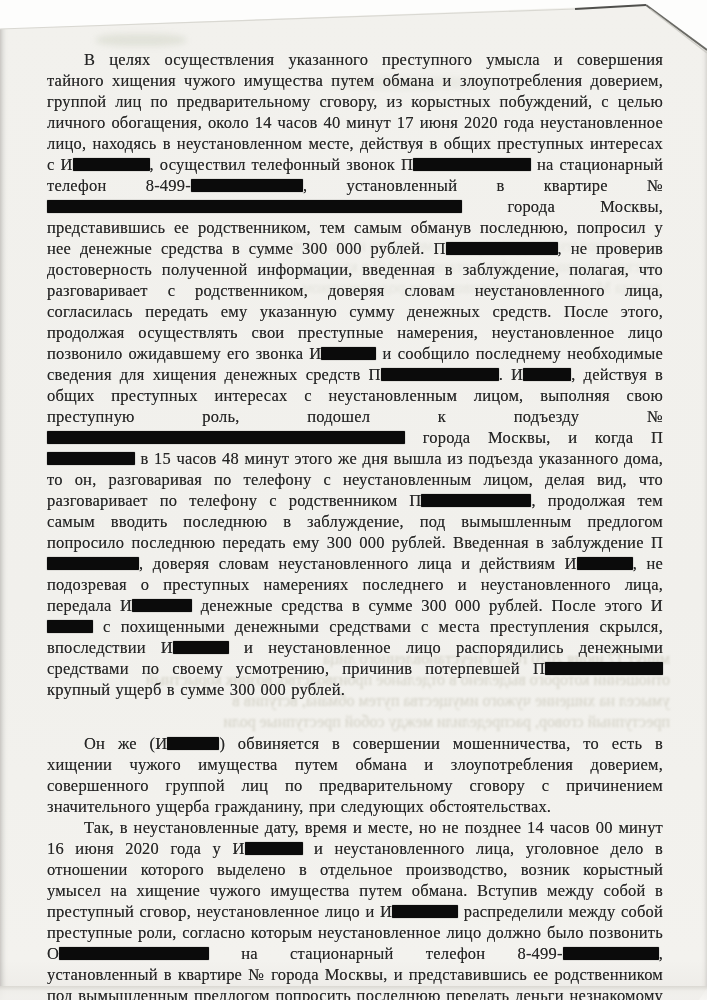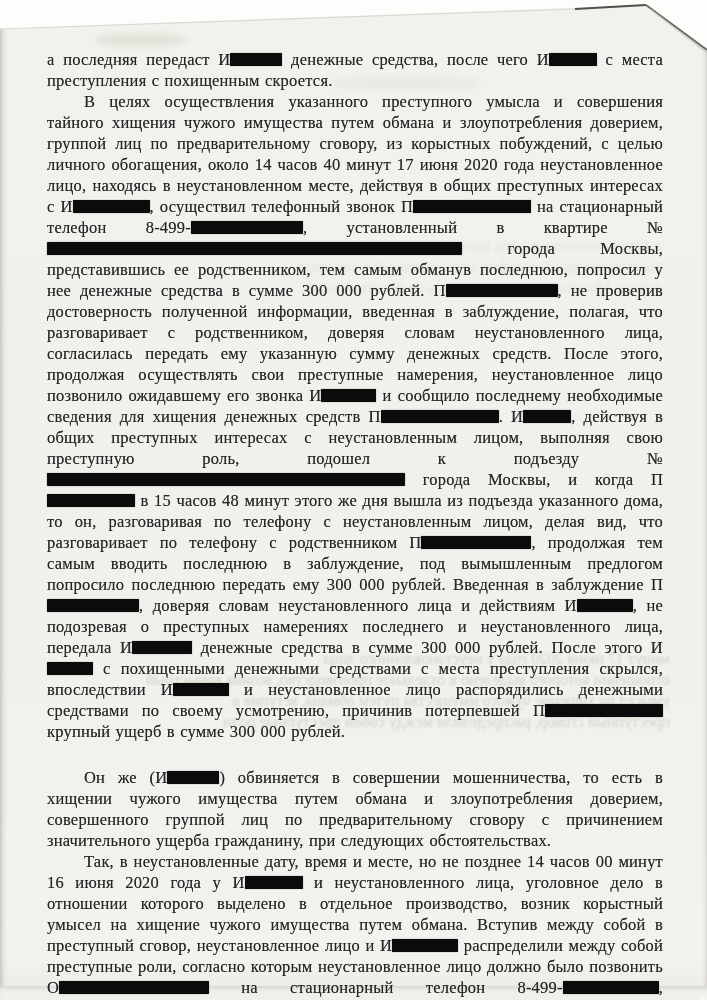--- a/index.html
+++ b/index.html
@@ -47,21 +47,21 @@
     color: #262626;
     font-size: 16.5px;
     line-height: 21px;
     letter-spacing: .2px;
     word-spacing: 1px;
     text-align: justify;
     text-shadow: 0 0 .5px rgba(30,30,30,.55);
   }
   .doc p { margin: 0; }
   .doc p.indent { text-indent: 37px; }
-  .doc p.gap { margin-top: 25px; }
+  .doc p.gap { margin-top: 33px; }
   .redact {
     display: inline-block;
     height: 13px;
     background: var(--redact, #0b0b0b);
     vertical-align: -1px;
     border-radius: 1px;
     box-shadow: 0 0 1px rgba(0,0,0,.8);
   }
   .smudge {
     position: absolute;
@@ -98,19 +98,18 @@
     <path d="M646,5 L707,50" stroke="#6a6a65" stroke-width="2" fill="none"></path>
     <path d="M650,9 L707,53" stroke="#c9c8c2" stroke-width="1.5" fill="none" opacity=".8"></path>
   </svg>
   <div style="position:absolute; left:640px; top:0; width:67px; height:52px;
               background:#fdfdfc; clip-path:polygon(8px 0, 67px 0, 67px 46px);"></div>
 
   <div style="position:absolute; left:0; top:986px; width:707px; height:14px;
               background:linear-gradient(180deg, #d8d6d0 0%, #efeeea 35%, #f6f5f2 100%); opacity:.9;"></div>
 
   <div class="doc" style="color: rgb(38, 38, 38);">
-      <p class="">а последняя передаст И<span class="redact" style="width: 52px;"></span> денежные средства, после чего И<span class="redact" style="width: 48px;"></span> с места преступления с похищенным скроется.</p>
       <p class="indent">В целях осуществления указанного преступного умысла и совершения тайного хищения чужого имущества путем обмана и злоупотребления доверием, группой лиц по предварительному сговору, из корыстных побуждений, с целью личного обогащения, около 14 часов 40 минут 17 июня 2020 года неустановленное лицо, находясь в неустановленном месте, действуя в общих преступных интересах с И<span class="redact" style="width: 77px;"></span>, осуществил телефонный звонок П<span class="redact" style="width: 118px;"></span> на стационарный телефон 8-499-<span class="redact" style="width: 112px;"></span>, установленный в квартире № <span class="redact" style="width: 415px;"></span> города Москвы, представившись ее родственником, тем самым обманув последнюю, попросил у нее денежные средства в сумме 300 000 рублей. П<span class="redact" style="width: 112px;"></span>, не проверив достоверность полученной информации, введенная в заблуждение, полагая, что разговаривает с родственником, доверяя словам неустановленного лица, согласилась передать ему указанную сумму денежных средств. После этого, продолжая осуществлять свои преступные намерения, неустановленное лицо позвонило ожидавшему его звонка И<span class="redact" style="width: 55px;"></span> и сообщило последнему необходимые сведения для хищения денежных средств П<span class="redact" style="width: 118px;"></span>. И<span class="redact" style="width: 48px;"></span>, действуя в общих преступных интересах с неустановленным лицом, выполняя свою преступную роль, подошел к подъезду № <span class="redact" style="width: 358px;"></span> города Москвы, и когда П<span class="redact" style="width: 88px;"></span> в 15 часов 48 минут этого же дня вышла из подъезда указанного дома, то он, разговаривая по телефону с неустановленным лицом, делая вид, что разговаривает по телефону с родственником П<span class="redact" style="width: 110px;"></span>, продолжая тем самым вводить последнюю в заблуждение, под вымышленным предлогом попросило последнюю передать ему 300 000 рублей. Введенная в заблуждение П<span class="redact" style="width: 92px;"></span>, доверяя словам неустановленного лица и действиям И<span class="redact" style="width: 56px;"></span>, не подозревая о преступных намерениях последнего и неустановленного лица, передала И<span class="redact" style="width: 60px;"></span> денежные средства в сумме 300 000 рублей. После этого И<span class="redact" style="width: 46px;"></span> с похищенными денежными средствами с места преступления скрылся, впоследствии И<span class="redact" style="width: 56px;"></span> и неустановленное лицо распорядились денежными средствами по своему усмотрению, причинив потерпевшей П<span class="redact" style="width: 118px;"></span> крупный ущерб в сумме 300 000 рублей.</p>
       <p class="indent gap">Он же (И<span class="redact" style="width: 52px;"></span>) обвиняется в совершении мошенничества, то есть в хищении чужого имущества путем обмана и злоупотребления доверием, совершенного группой лиц по предварительному сговору с причинением значительного ущерба гражданину, при следующих обстоятельствах.</p>
       <p class="indent">Так, в неустановленные дату, время и месте, но не позднее 14 часов 00 минут 16 июня 2020 года у И<span class="redact" style="width: 58px;"></span> и неустановленного лица, уголовное дело в отношении которого выделено в отдельное производство, возник корыстный умысел на хищение чужого имущества путем обмана. Вступив между собой в преступный сговор, неустановленное лицо и И<span class="redact" style="width: 66px;"></span> распределили между собой преступные роли, согласно которым неустановленное лицо должно было позвонить О<span class="redact" style="width: 150px;"></span> на стационарный телефон 8-499-<span class="redact" style="width: 96px;"></span>, установленный в квартире № города Москвы, и представившись ее родственником под вымышленным предлогом попросить последнюю передать деньги незнакомому ей И. После того как</p>
     </div>
 
 </div>
 
 </body></html>

